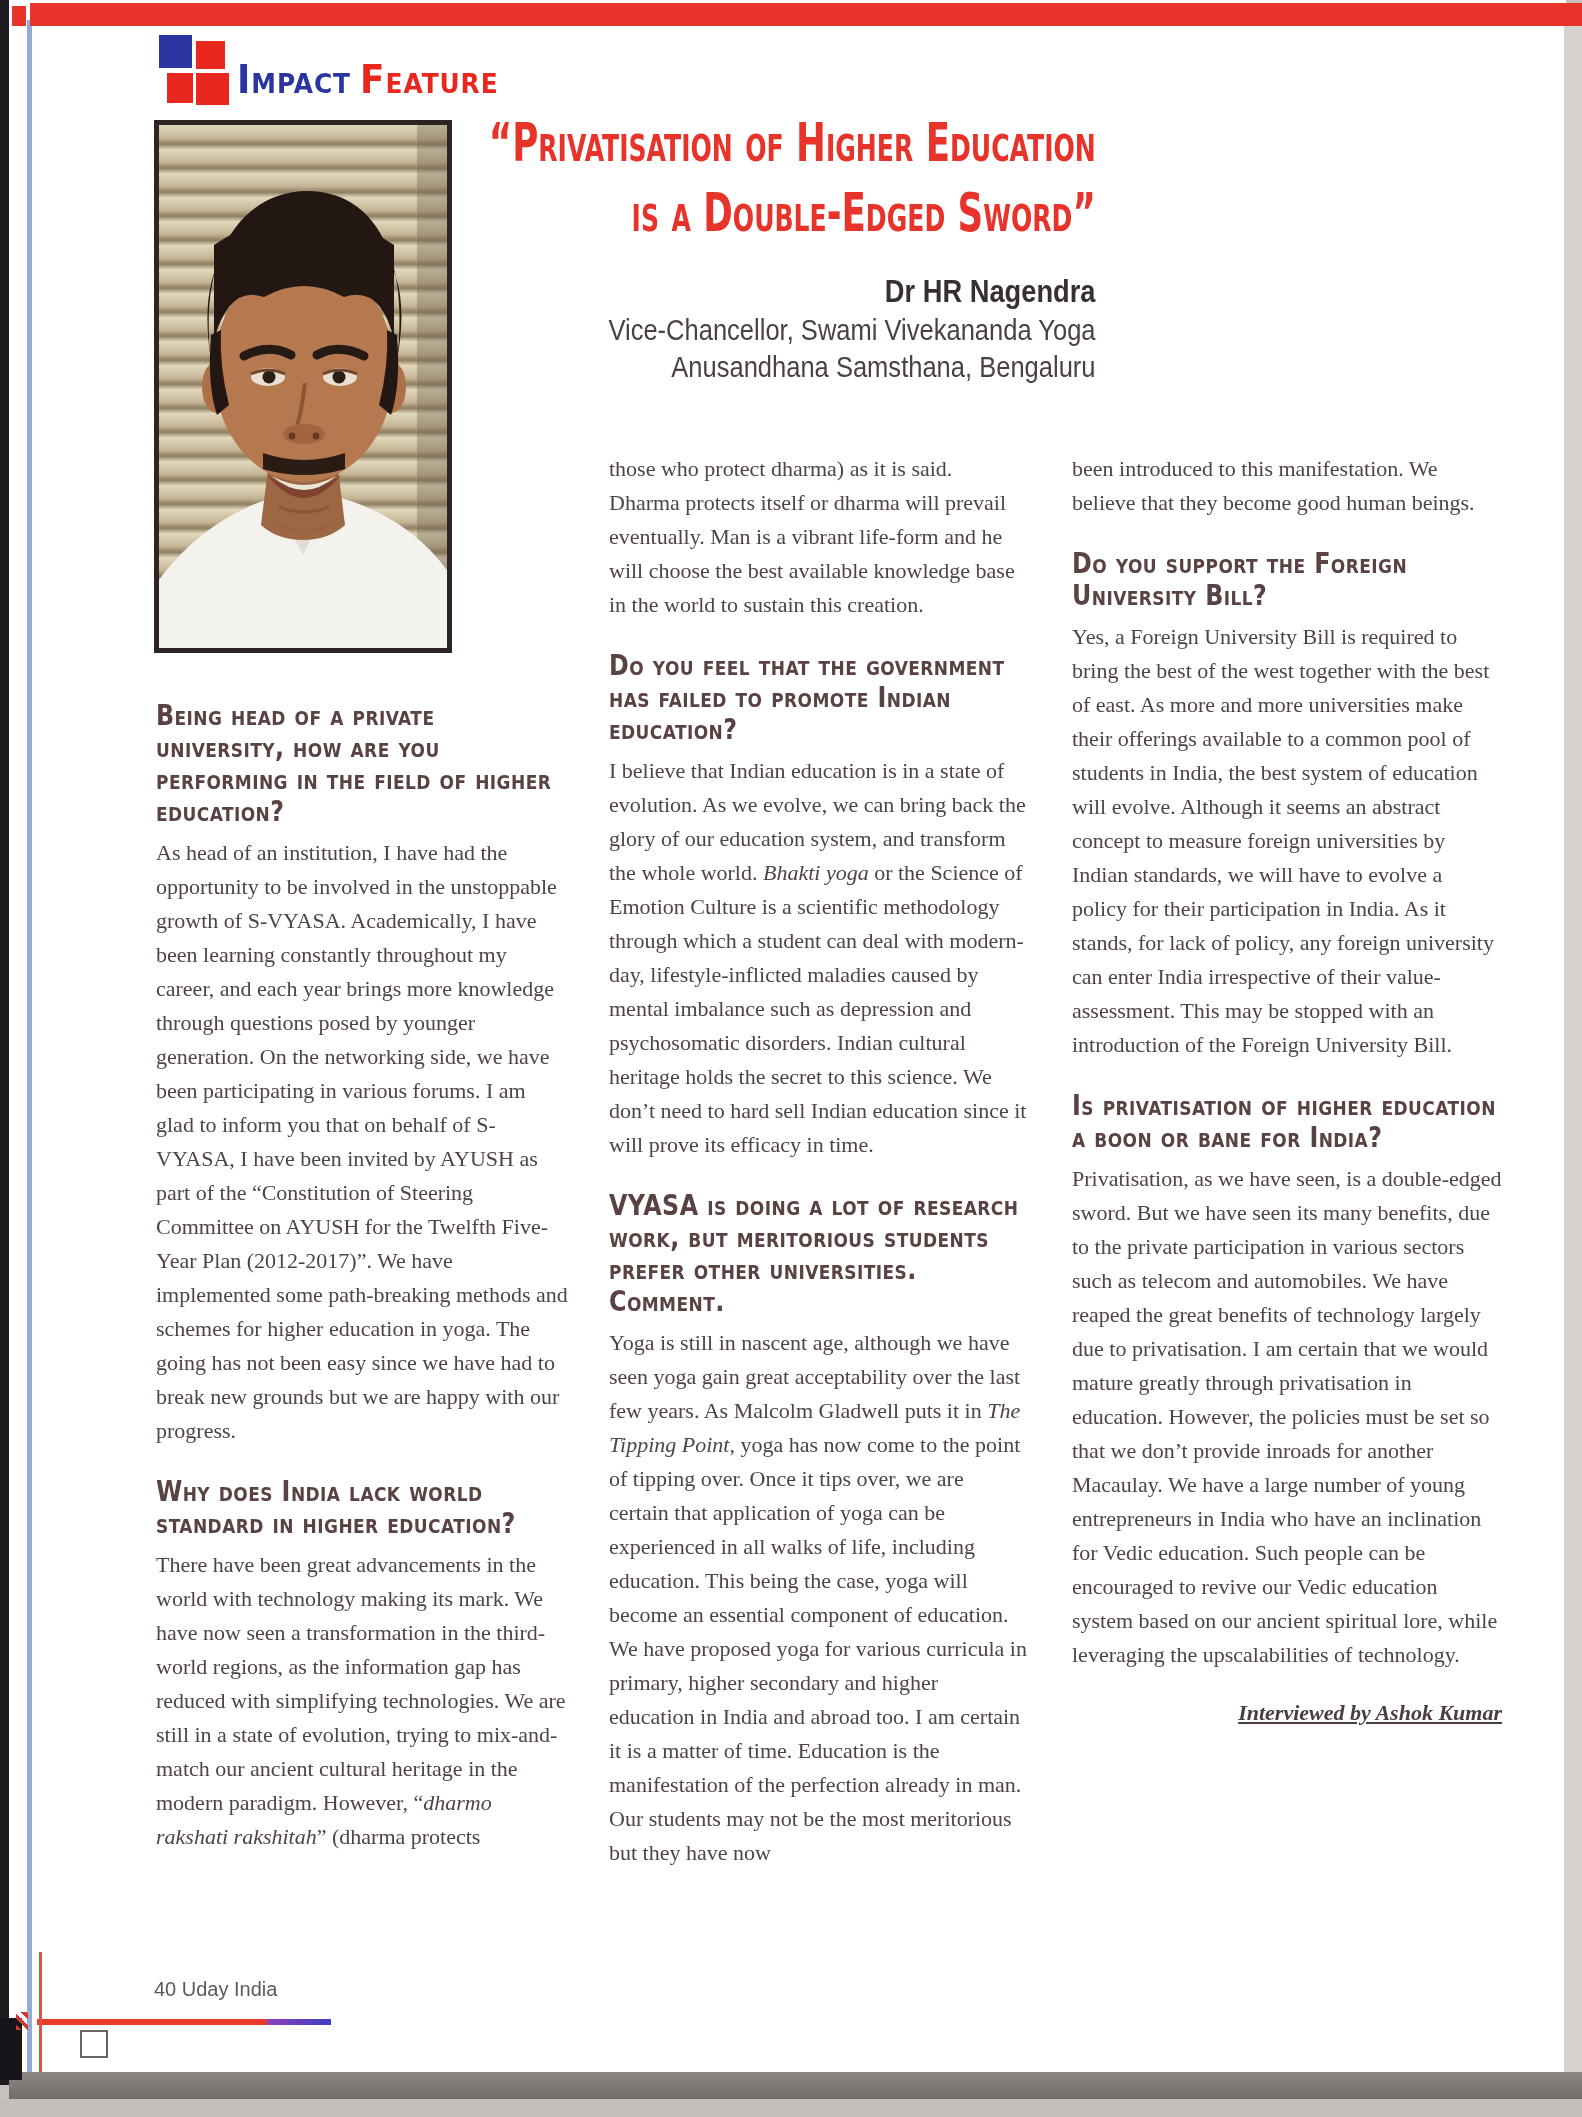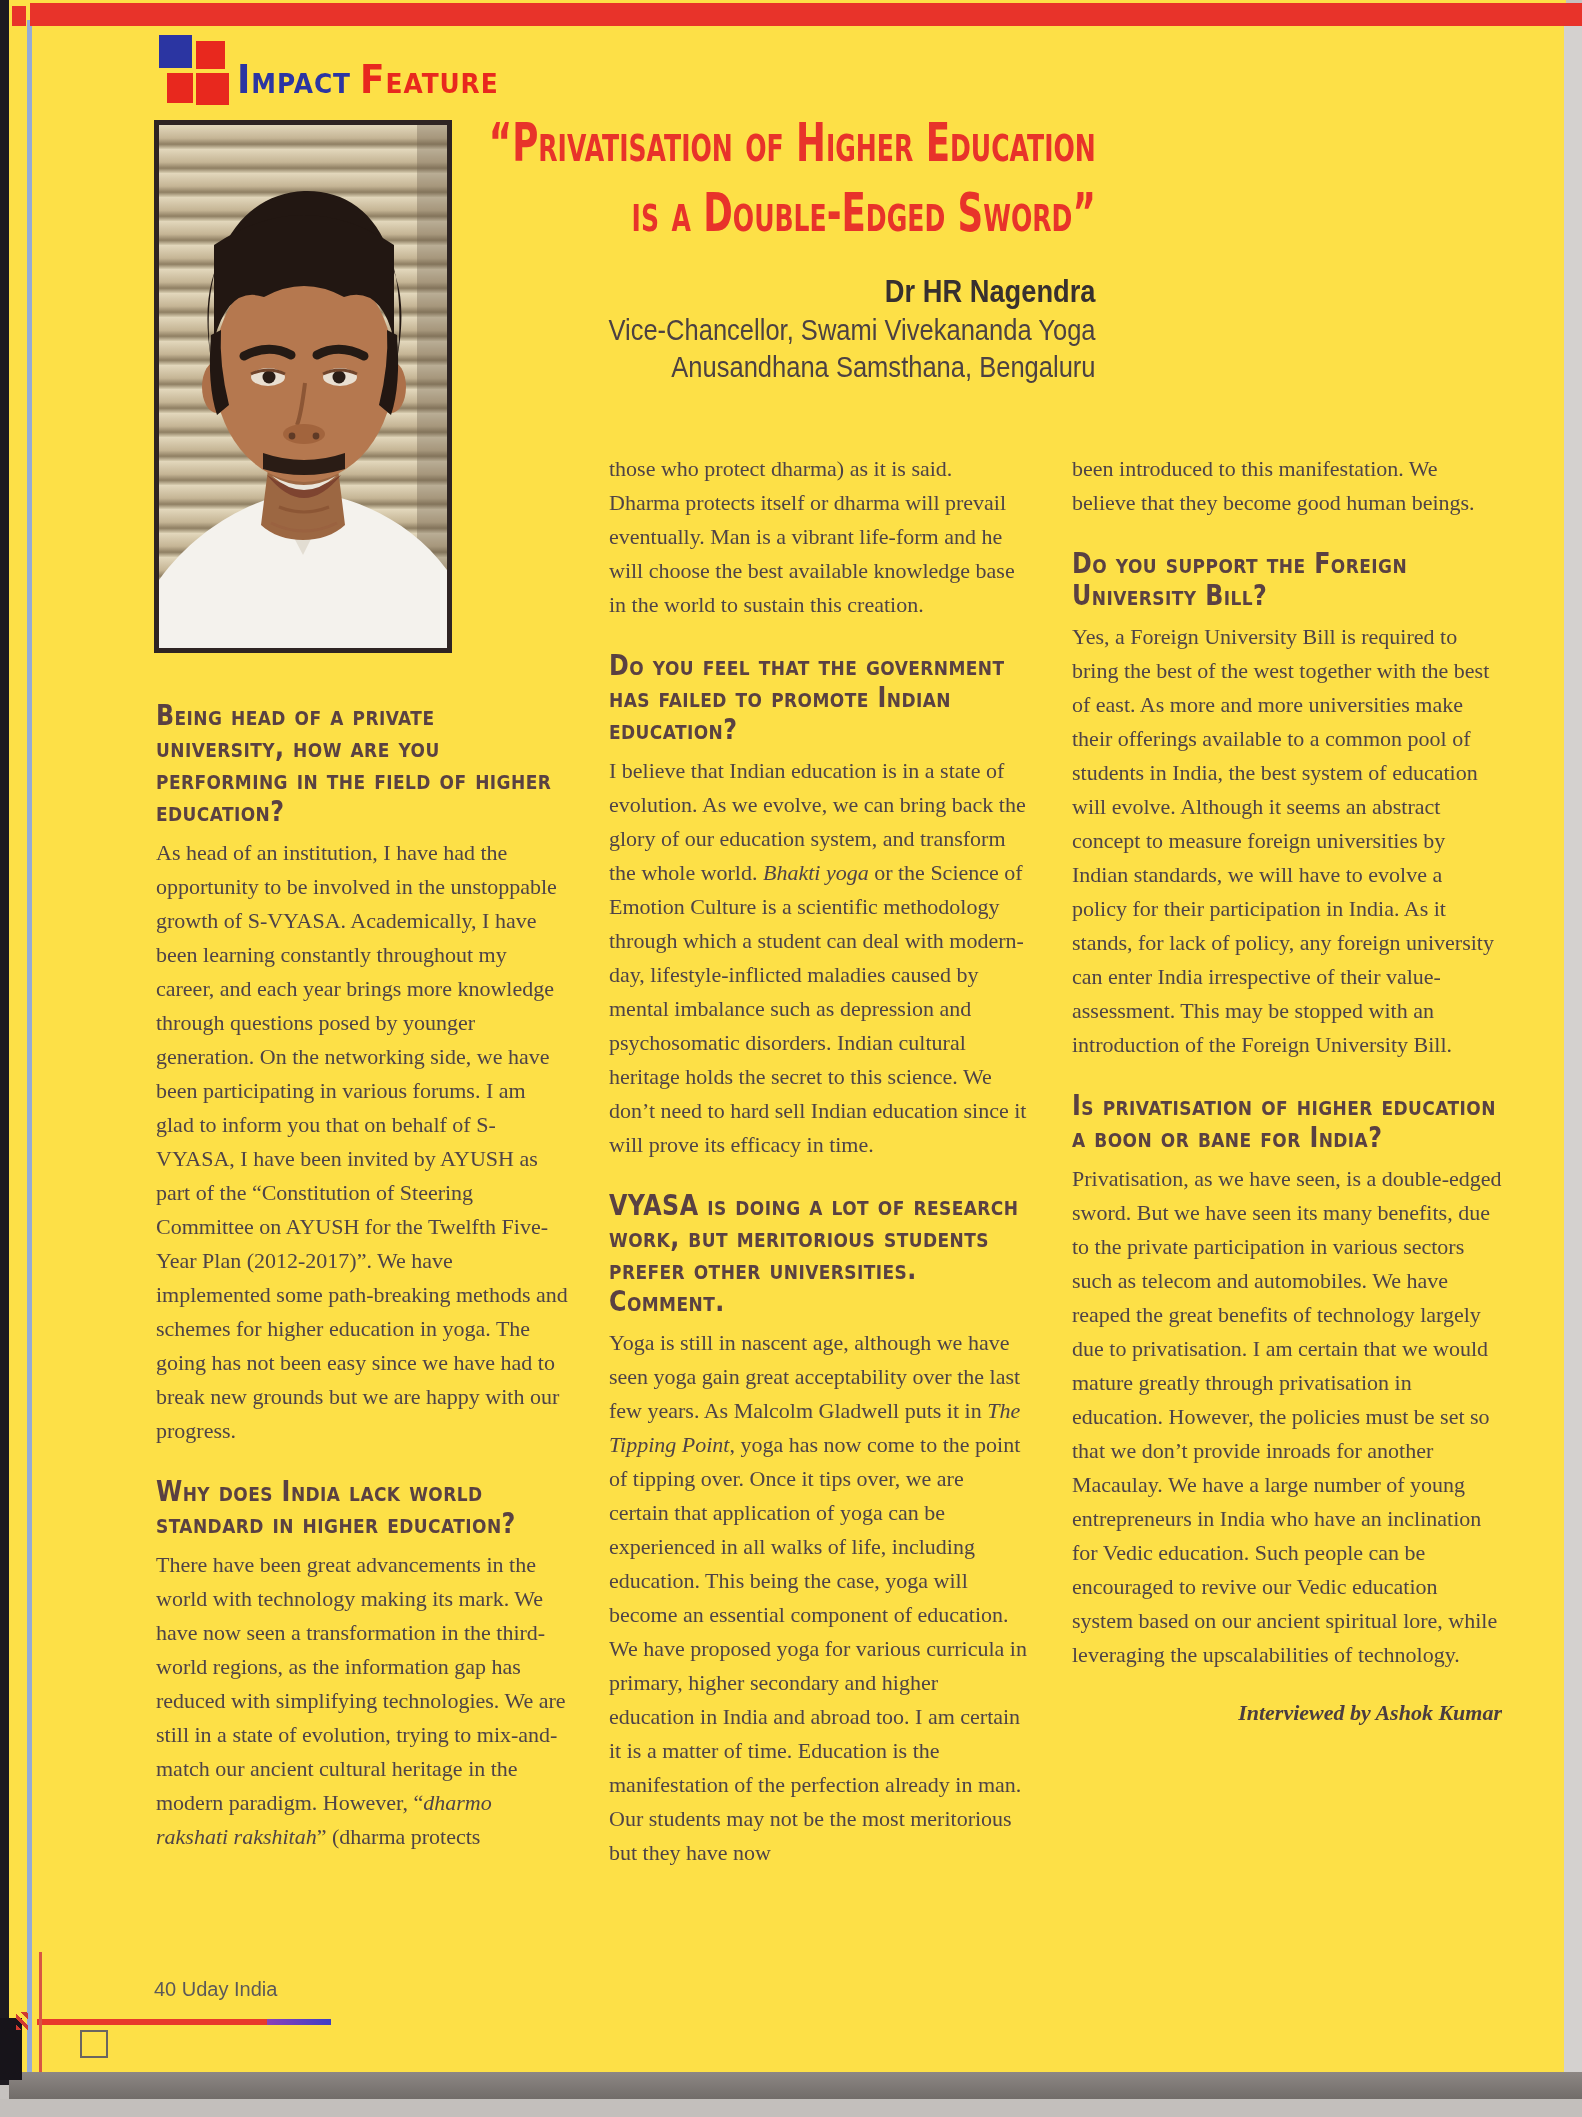--- a/index.html
+++ b/index.html
@@ -1,19 +1,19 @@
 <!DOCTYPE html>
 <html><head>
 <meta charset="utf-8">
 <style>
   html,body{margin:0;padding:0;background:#b9b5b2;}
   #canvas{position:relative;width:1582px;height:2117px;overflow:hidden;
           background:#c6c2bf;font-family:"Liberation Serif",serif;}
   
-  #page{position:absolute;left:9px;top:0;width:1557px;height:2085px;background:#fde047;}
+  #page{position:absolute;left:9px;top:0;width:1557px;height:2085px;background:#ffffff;}
   
   .strip-black-left{position:absolute;left:0;top:0;width:9px;height:2085px;background:#1d1a20;}
   .line-blue-left{position:absolute;left:27px;top:20px;width:5px;height:2062px;background:#95abd6;}
   .line-red-left{position:absolute;left:39px;top:1952px;width:3px;height:126px;background:#d85543;}
   .bar-red-top{position:absolute;left:30px;top:3px;width:1552px;height:23px;background:#e8332a;}
   .mark-red-topleft{position:absolute;left:12px;top:6px;width:14px;height:20px;background:#e8332a;}
   .strip-gray-right{position:absolute;left:1564px;top:26px;width:18px;height:2052px;background:#d4d1cf;}
   .shadow-bottom{position:absolute;left:9px;top:2072px;width:1573px;height:27px;
                  background:linear-gradient(180deg,#8d8784,#716c69);}
   .floor-bottom{position:absolute;left:0;top:2099px;width:1582px;height:18px;background:#c3bfbc;}
@@ -51,21 +51,21 @@
   .col{position:absolute;color:#4f4347;font-size:22px;line-height:34px;text-align:left;}
   #col1{left:147px;top:688px;width:412px;height:1287px;overflow:hidden;margin-top:12px;}
   #col2{left:600px;top:452px;width:418px;height:1523px;overflow:hidden;}
   #col3{left:1063px;top:452px;width:430px;height:1523px;overflow:hidden;}
   .qa-heading{font-family:"DejaVu Sans",sans-serif;font-weight:bold;font-size:28px;line-height:32px;
      font-variant:small-caps;letter-spacing:.5px;color:#5a4142;
      transform:scaleX(.85);transform-origin:0 0;width:117%;margin:28px 0 8px;}
   .qa-heading:first-child{margin-top:0;}
   .para{margin:0 0 24px;}
   .it{font-style:italic;}
-  .credit{font-weight:bold;font-style:italic;text-align:right;margin-top:4px;color:#4a3c40;}
+  .credit{font-weight:bold;font-style:italic;text-align:right;margin-top:4px;color:#4a3c40;text-decoration:underline;}
   
   #footer-label{position:absolute;left:145px;top:1978px;font-family:"Liberation Sans",sans-serif;
      font-size:20px;color:#5c5959;}
   .rule-red{position:absolute;left:28px;top:2019px;width:230px;height:6px;background:#e8392b;}
   .rule-blue{position:absolute;left:258px;top:2019px;width:64px;height:6px;
      background:linear-gradient(90deg,#8a42b8,#3f3fc4);}
 </style>
 </head>
 <body>
 

